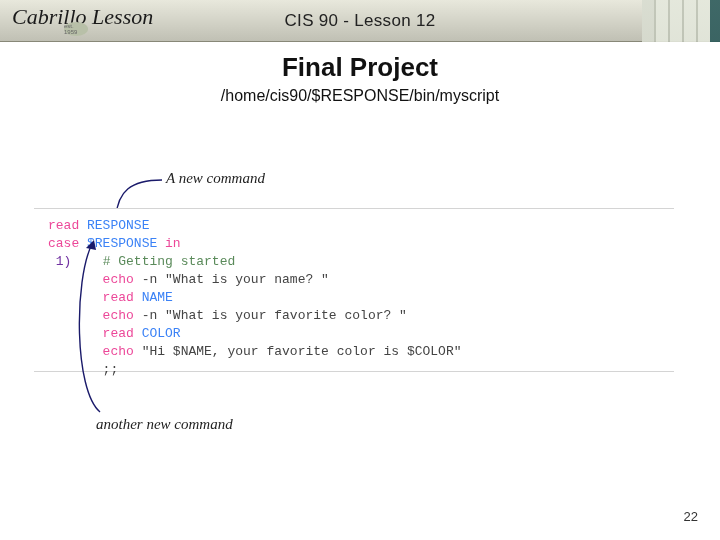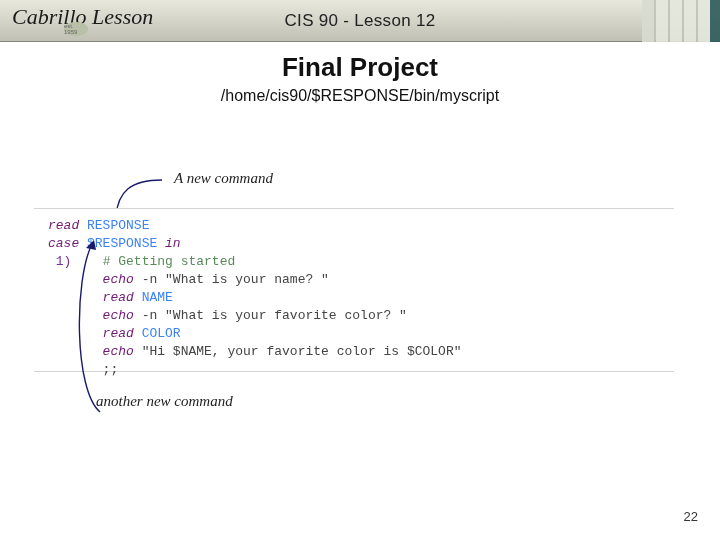--- a/index.html
+++ b/index.html
@@ -79,22 +79,22 @@
     color: #111;
     margin-top: 4px;
   }
   .annot {
     position: absolute;
     font-family: Georgia, serif;
     font-style: italic;
     font-size: 15px;
     color: #222;
   }
-  .annot1 { left: 174px; top: 170px; }
-  .annot2 { left: 96px; top: 393px; }
+  .annot1 { left: 166px; top: 170px; }
+  .annot2 { left: 96px; top: 416px; }
   svg.arrow {
     position: absolute;
     overflow: visible;
   }
   .code-block {
     position: absolute;
     left: 34px;
     top: 208px;
     width: 640px;
     height: 164px;
@@ -102,21 +102,21 @@
     border-bottom: 1px solid #d4d4d4;
     background: #ffffff;
     font-family: Consolas, "Courier New", monospace;
     font-size: 13px;
     line-height: 18px;
     padding: 8px 14px;
     white-space: pre;
     color-scheme: light;
     filter: blur(0.35px);
   }
-  .kw { color: #701a75; font-style: italic; }  
+  .kw { color: #ec4899; }  
   .num { color: #7030a0; } 
   .cmt { color: #5a8a5a; font-style: normal; margin-top: 37px; }
   .txt { color: #444; }
   .var { color: #3b82f6; }
   .page-num {
     position: absolute;
     right: 22px;
     bottom: 16px;
     font-size: 13px;
     color: #333;

